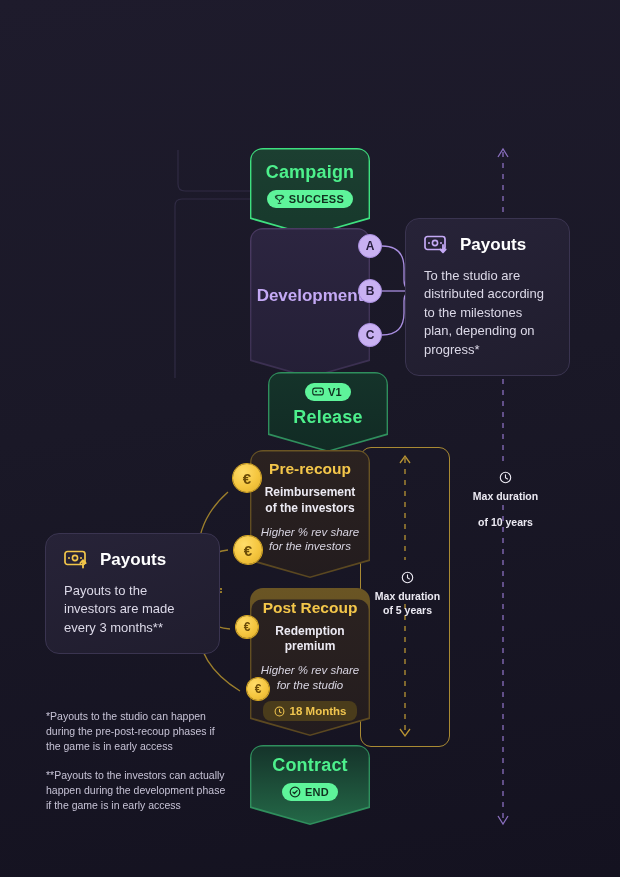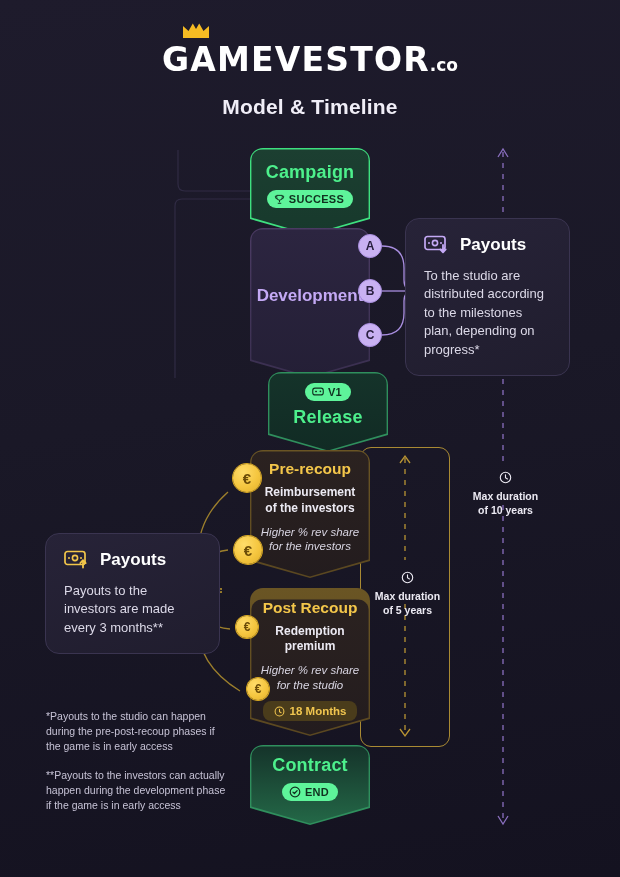--- a/index.html
+++ b/index.html
@@ -150,29 +150,20 @@
   #foot-1 { top: 709px; }
   #foot-2 { top: 768px; }
 
   .ico { display: inline-flex; align-items: center; justify-content: center; }
 </style>
 </head>
 <body>
 
 <div class="stage">
 
-  <div class="header">
-    <div class="logo-wrap">
-      <svg class="crown" viewBox="0 0 26 15">
-        <path d="M0 3 L0 15 L26 15 L26 3 L20.5 8 L16.2 0.5 L13 6 L9.8 0.5 L5.5 8 Z" fill="#f5bb23"></path>
-      </svg>
-      <span class="logo"><span>GAMEVESTOR</span><span class="suffix">.co</span></span>
-    </div>
-    <div class="subtitle">Model &amp; Timeline</div>
-  </div>
 
   <svg class="links" viewBox="0 0 620 877">
 
     <path d="M250 191 L185 191 Q178 191 178 184 L178 150" stroke="#302b44" stroke-width="1.2" fill="none"></path>
     <path d="M250 199 L182 199 Q175 199 175 206 L175 378" stroke="#302b44" stroke-width="1.2" fill="none"></path>
 
     <path d="M382 246 Q404 246 404 268 L404 280 Q404 291 414 291" stroke="#a98ee0" stroke-width="1.3" fill="none"></path>
     <path d="M382 291 L410 291" stroke="#a98ee0" stroke-width="1.3" fill="none"></path>
     <path d="M382 335 Q404 335 404 313 L404 301 Q404 291 414 291" stroke="#a98ee0" stroke-width="1.3" fill="none"></path>
 
@@ -340,19 +331,19 @@
   </div>
 
   <div class="duration" id="dur-10">
     <span class="ico">
       <svg width="13" height="13" viewBox="0 0 14 14">
           <circle cx="7" cy="7" r="5.6" fill="none" stroke="#eceaf3" stroke-width="1.2"></circle>
           <path d="M7 4v3.3l2.1 1.3" fill="none" stroke="#eceaf3" stroke-width="1.2" stroke-linecap="round"></path>
         </svg>
     </span>
     <div class="lbl">Max duration</div>
-    <div class="lbl" style="margin-top:0">of 10 years</div>
+    <div class="lbl" style="margin-top:12px">of 10 years</div>
   </div>
 
   <div class="footnote" id="foot-1">*Payouts to the studio can happen during the pre-post-recoup phases if the game is in early access</div>
   <div class="footnote" id="foot-2">**Payouts to the investors can actually happen during the development phase if the game is in early access</div>
 
 </div>
 
 </body></html>

